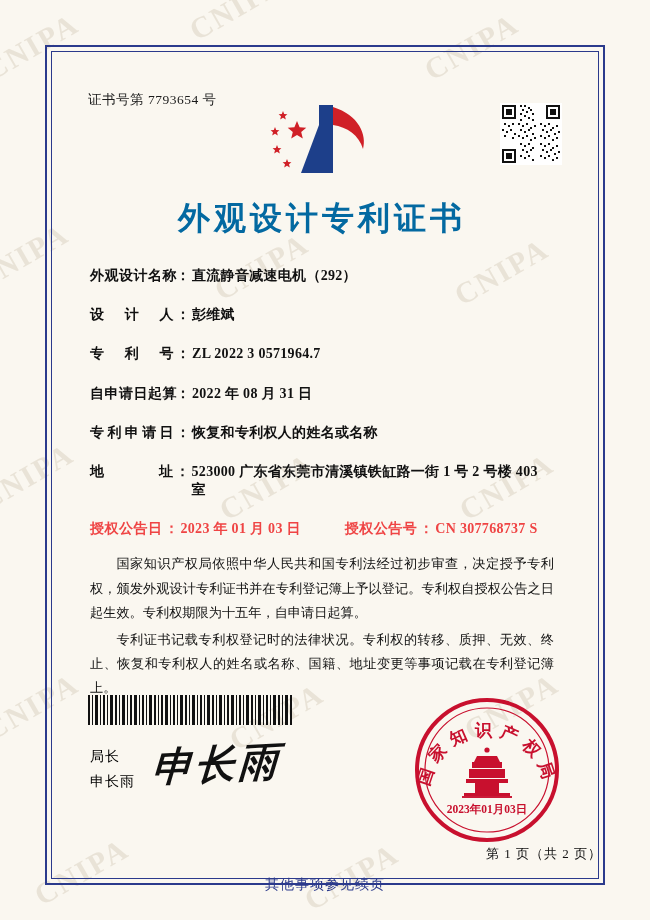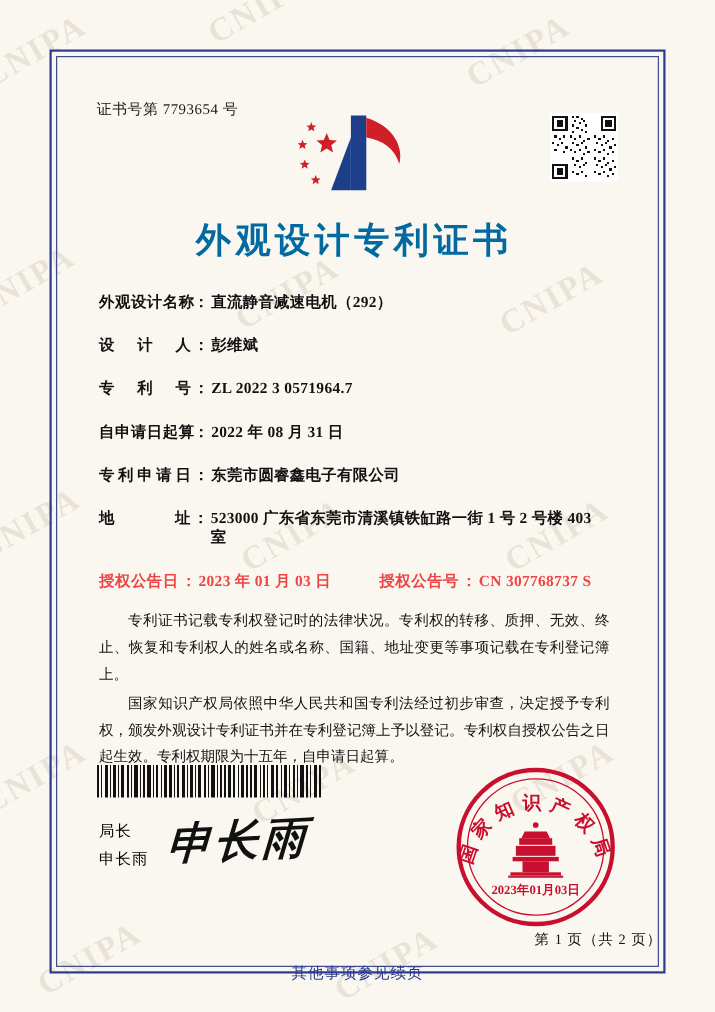--- a/index.html
+++ b/index.html
@@ -384,42 +384,42 @@
 
     <div class="field">
       <span class="field-label spread">自申请日起算</span>
       <span class="field-sep">：</span>
       <span class="field-value">2022 年 08 月 31 日</span>
     </div>
 
     <div class="field">
       <span class="field-label spread">专利申请日</span>
       <span class="field-sep">：</span>
-      <span class="field-value">东莞市圆睿鑫电子有限公司</span>
+      <span class="field-value">恢复和专利权人的姓名或名称</span>
     </div>
 
     <div class="field">
       <span class="field-label spread">地址</span>
       <span class="field-sep">：</span>
       <span class="field-value">523000 广东省东莞市清溪镇铁缸路一街 1 号 2 号楼 403 室</span>
     </div>
 
     <div class="field-row2">
       <span>
         <span class="field-label">授权公告日</span><span class="field-sep">：</span><span class="field-value">2023 年 01 月 03 日</span>
       </span>
       <span class="col2">
         <span class="field-label">授权公告号</span><span class="field-sep">：</span><span class="field-value">CN 307768737 S</span>
       </span>
     </div>
 
   </div>
 
+  <p class="para">国家知识产权局依照中华人民共和国专利法经过初步审查，决定授予专利权，颁发外观设计专利证书并在专利登记簿上予以登记。专利权自授权公告之日起生效。专利权期限为十五年，自申请日起算。</p>
   <p class="para">专利证书记载专利权登记时的法律状况。专利权的转移、质押、无效、终止、恢复和专利权人的姓名或名称、国籍、地址变更等事项记载在专利登记簿上。</p>
-  <p class="para">国家知识产权局依照中华人民共和国专利法经过初步审查，决定授予专利权，颁发外观设计专利证书并在专利登记簿上予以登记。专利权自授权公告之日起生效。专利权期限为十五年，自申请日起算。</p>
 
   <svg class="barcode" viewBox="0 0 205 30" shape-rendering="crispEdges">
     <g fill="#111">
       <rect x="0" y="0" width="2" height="30"></rect>
         <rect x="4" y="0" width="1" height="30"></rect>
       <rect x="7" y="0" width="3" height="30"></rect>
         <rect x="12" y="0" width="1" height="30"></rect>
       <rect x="15" y="0" width="2" height="30"></rect>
         <rect x="19" y="0" width="1" height="30"></rect>
       <rect x="22" y="0" width="3" height="30"></rect>

